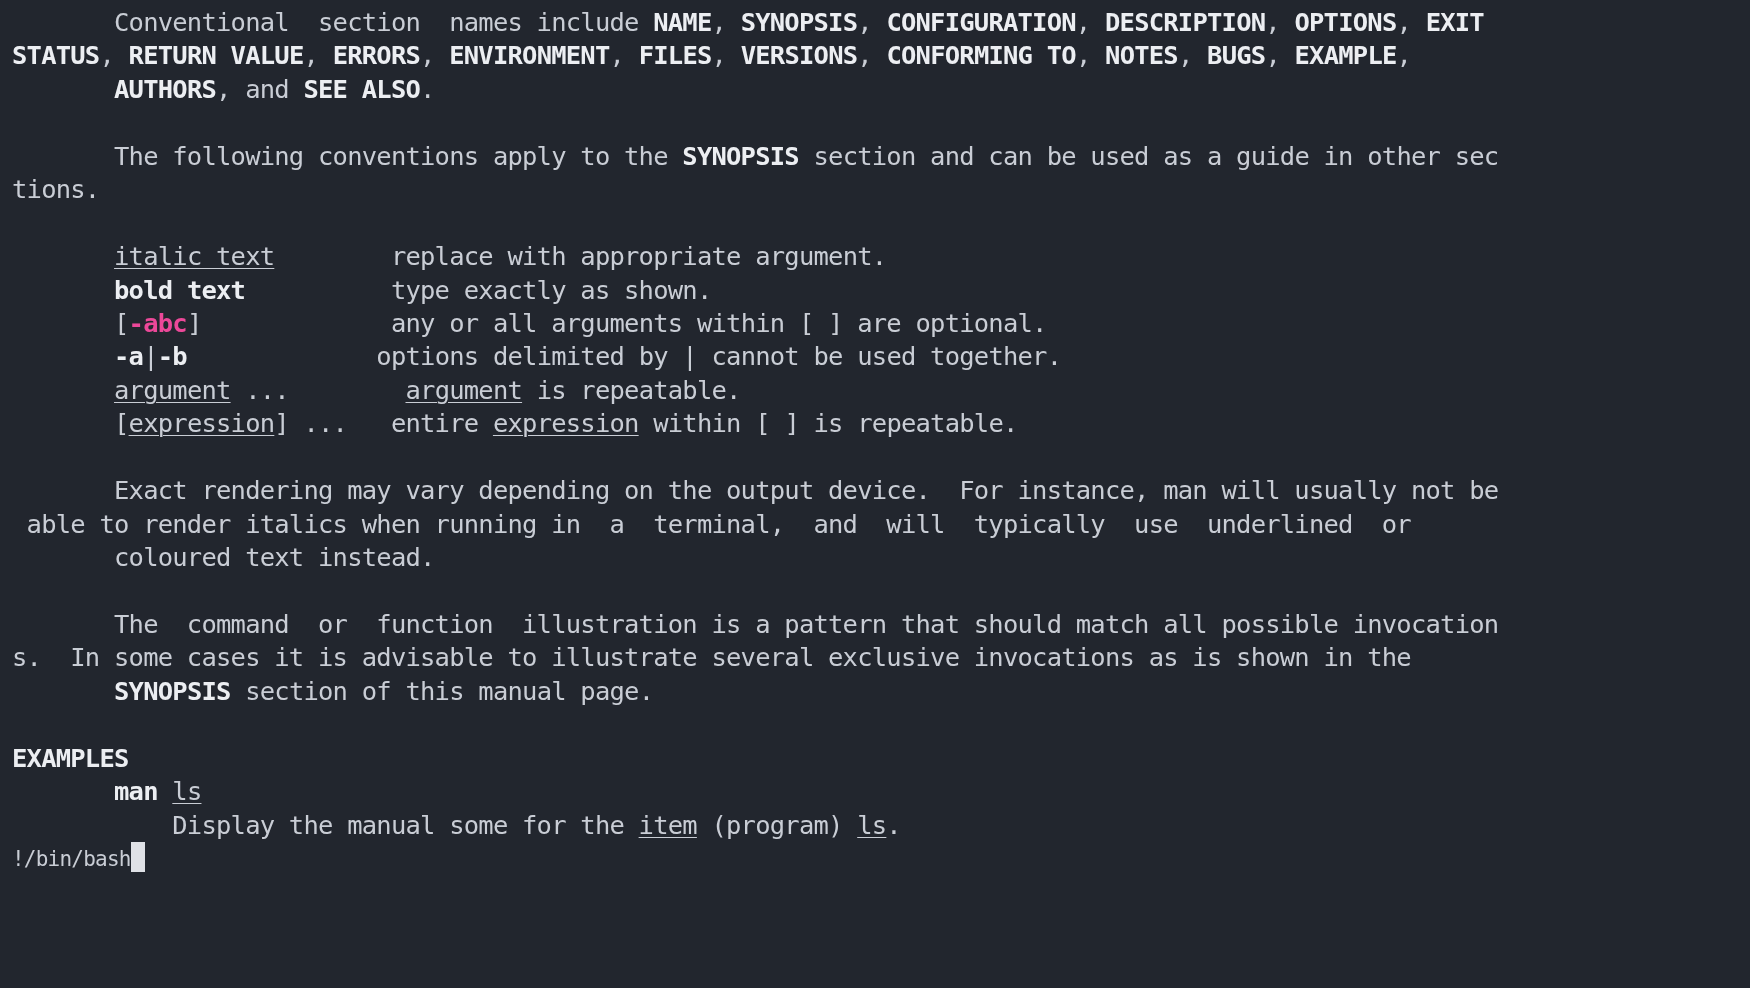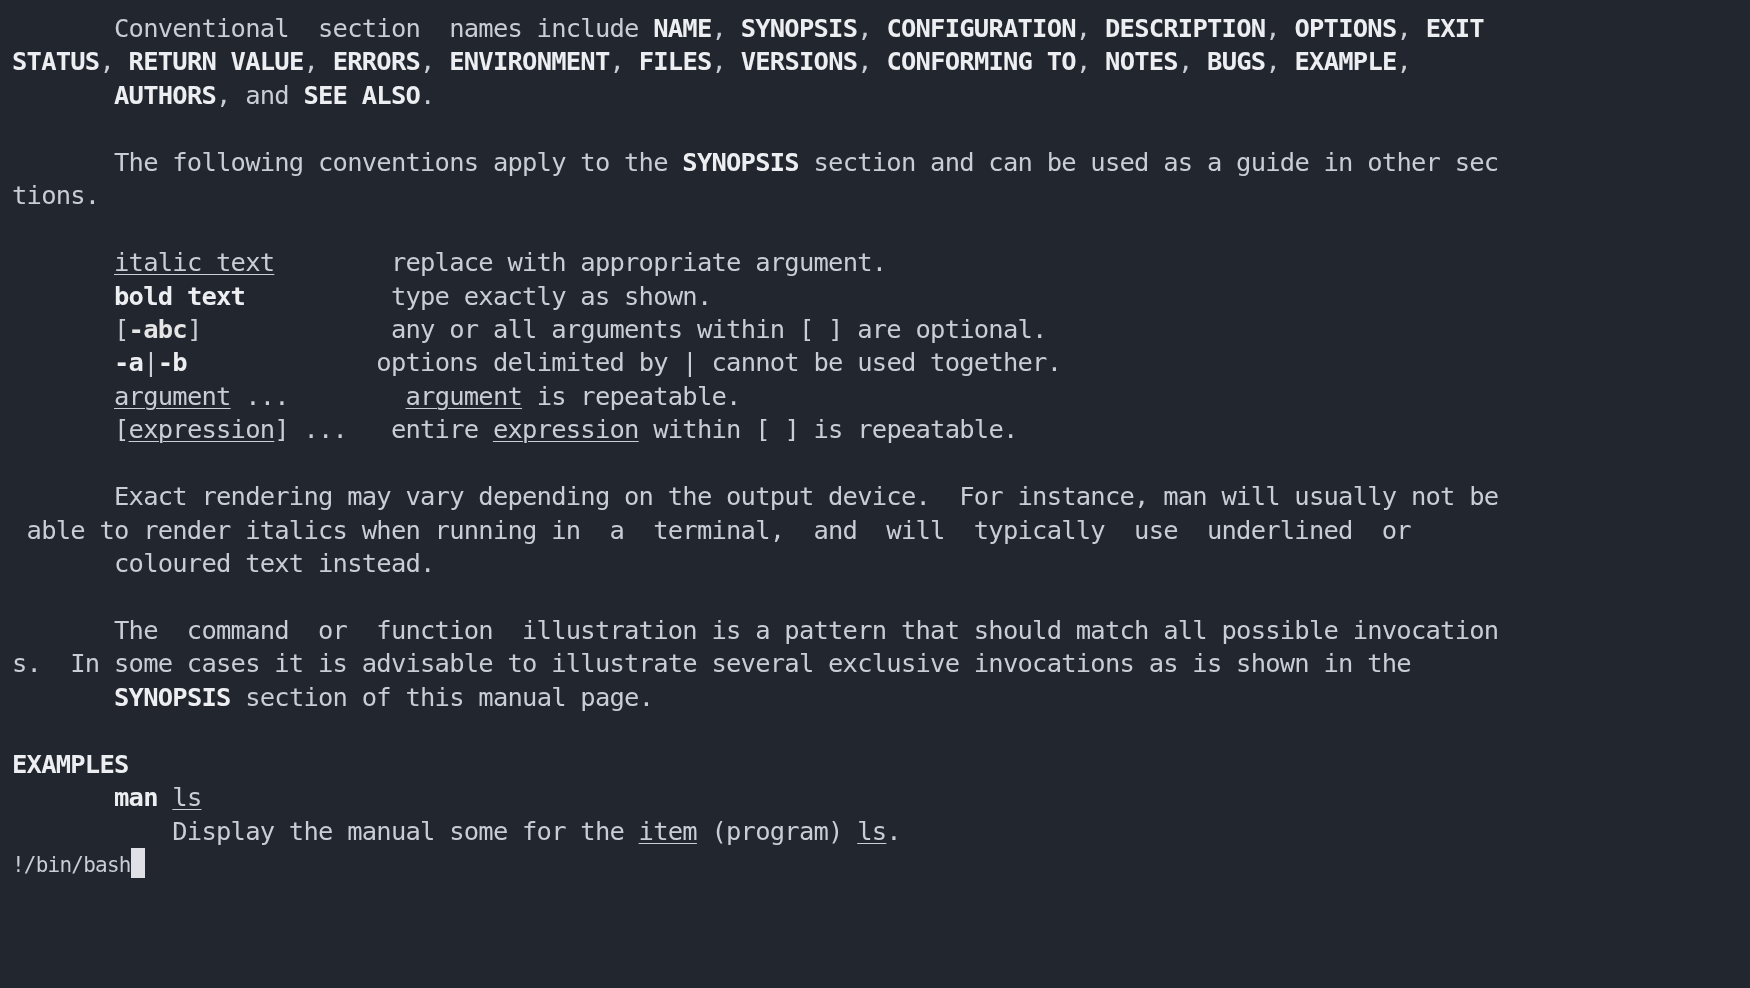--- a/index.html
+++ b/index.html
@@ -18,21 +18,21 @@
     line-height: 33.45px;
     letter-spacing: 0px;
     color: #c9cdd5;
     -webkit-font-smoothing: antialiased;
   }
   #screen {
     position: absolute;
     left: 0;
     top: 0;
     width: 1750px;
-    padding-top: 12px;
+    padding-top: 6px;
     box-sizing: border-box;
   }
   .line {
     white-space: pre;
     height: 33.45px;
     line-height: 33.45px;
     padding-left: 12px;
     box-sizing: border-box;
     font-size: 25.5px;
     overflow: hidden;
@@ -77,21 +77,21 @@
   <div id="screen">
       <div class="line"><span class="n">       Conventional  section  names include </span><span class="b" style="color: rgb(236, 238, 242);">NAME</span><span class="n">, </span><span class="b" style="color: rgb(236, 238, 242);">SYNOPSIS</span><span class="n">, </span><span class="b" style="color: rgb(236, 238, 242);">CONFIGURATION</span><span class="n">, </span><span class="b" style="color: rgb(236, 238, 242);">DESCRIPTION</span><span class="n">, </span><span class="b" style="color: rgb(236, 238, 242);">OPTIONS</span><span class="n">, </span><span class="b" style="color: rgb(236, 238, 242);">EXIT</span></div>
       <div class="line"><span class="b" style="color: rgb(236, 238, 242);">STATUS</span><span class="n">, </span><span class="b" style="color: rgb(236, 238, 242);">RETURN VALUE</span><span class="n">, </span><span class="b" style="color: rgb(236, 238, 242);">ERRORS</span><span class="n">, </span><span class="b" style="color: rgb(236, 238, 242);">ENVIRONMENT</span><span class="n">, </span><span class="b" style="color: rgb(236, 238, 242);">FILES</span><span class="n">, </span><span class="b" style="color: rgb(236, 238, 242);">VERSIONS</span><span class="n">, </span><span class="b" style="color: rgb(236, 238, 242);">CONFORMING TO</span><span class="n">, </span><span class="b" style="color: rgb(236, 238, 242);">NOTES</span><span class="n">, </span><span class="b" style="color: rgb(236, 238, 242);">BUGS</span><span class="n">, </span><span class="b" style="color: rgb(236, 238, 242);">EXAMPLE</span><span class="n">,</span></div>
       <div class="line"><span class="n">       </span><span class="b" style="color: rgb(236, 238, 242);">AUTHORS</span><span class="n">, and </span><span class="b" style="color: rgb(236, 238, 242);">SEE ALSO</span><span class="n">.</span></div>
       <div class="line"><span class="n"></span></div>
       <div class="line"><span class="n">       The following conventions apply to the </span><span class="b" style="color: rgb(236, 238, 242);">SYNOPSIS</span><span class="n"> section and can be used as a guide in other sec</span></div>
       <div class="line"><span class="n">tions.</span></div>
       <div class="line"><span class="n"></span></div>
       <div class="line"><span class="n">       </span><span class="u">italic text</span><span class="n">        replace with appropriate argument.</span></div>
       <div class="line"><span class="n">       </span><span class="b" style="color: rgb(236, 238, 242);">bold text</span><span class="n">          type exactly as shown.</span></div>
-      <div class="line"><span class="n">       [</span><span class="b" style="color: #e5e5e5;">-abc</span><span class="n">]             any or all arguments within [ ] are optional.</span></div>
+      <div class="line"><span class="n">       [</span><span class="b" style="color: #ec4899;">-abc</span><span class="n">]             any or all arguments within [ ] are optional.</span></div>
       <div class="line"><span class="n">       </span><span class="b" style="color: rgb(236, 238, 242);">-a</span><span class="n">|</span><span class="b" style="color: rgb(236, 238, 242);">-b</span><span class="n">             options delimited by | cannot be used together.</span></div>
       <div class="line"><span class="n">       </span><span class="u">argument</span><span class="n"> ...        </span><span class="u">argument</span><span class="n"> is repeatable.</span></div>
       <div class="line"><span class="n">       [</span><span class="u">expression</span><span class="n">] ...   entire </span><span class="u">expression</span><span class="n"> within [ ] is repeatable.</span></div>
       <div class="line"><span class="n"></span></div>
       <div class="line"><span class="n">       Exact rendering may vary depending on the output device.  For instance, man will usually not be</span></div>
       <div class="line"><span class="n"> able to render italics when running in  a  terminal,  and  will  typically  use  underlined  or</span></div>
       <div class="line"><span class="n">       coloured text instead.</span></div>
       <div class="line"><span class="n"></span></div>
       <div class="line"><span class="n">       The  command  or  function  illustration is a pattern that should match all possible invocation</span></div>
       <div class="line"><span class="n">s.  In some cases it is advisable to illustrate several exclusive invocations as is shown in the</span></div>

